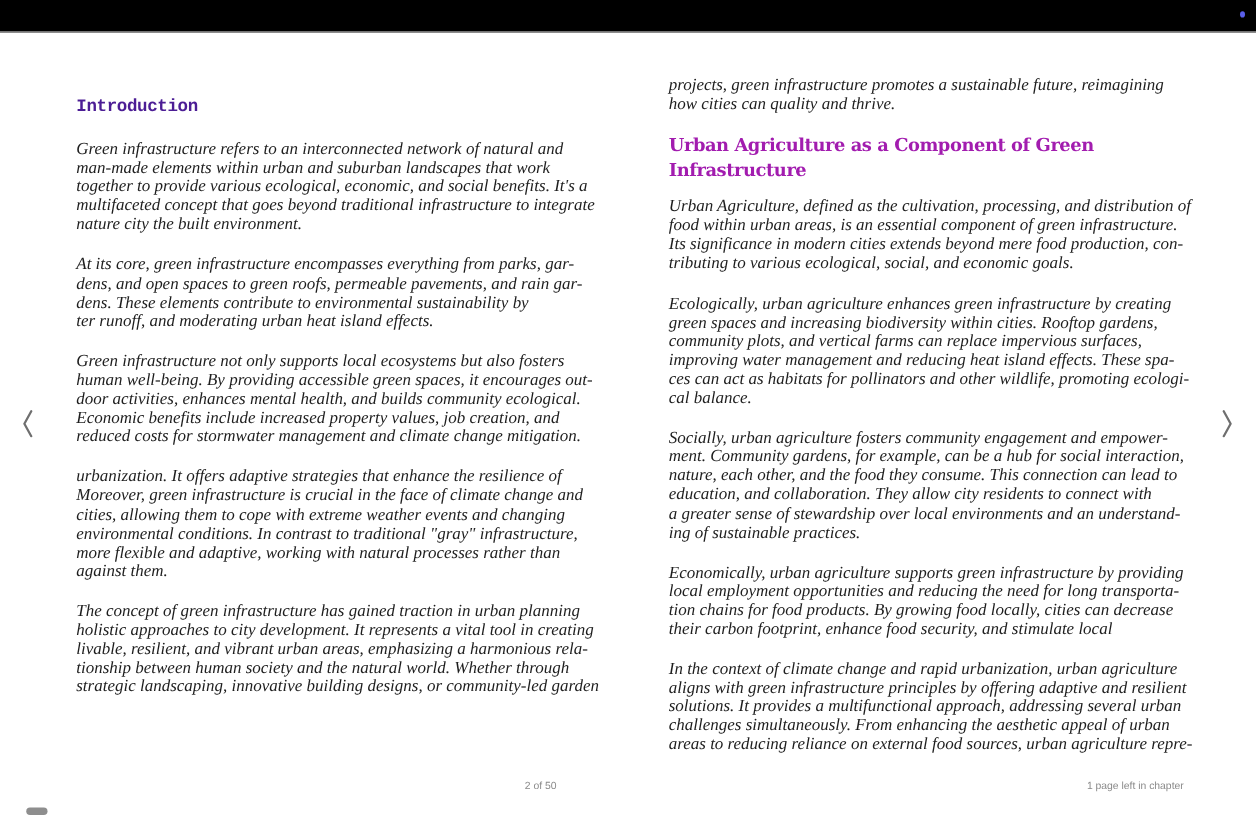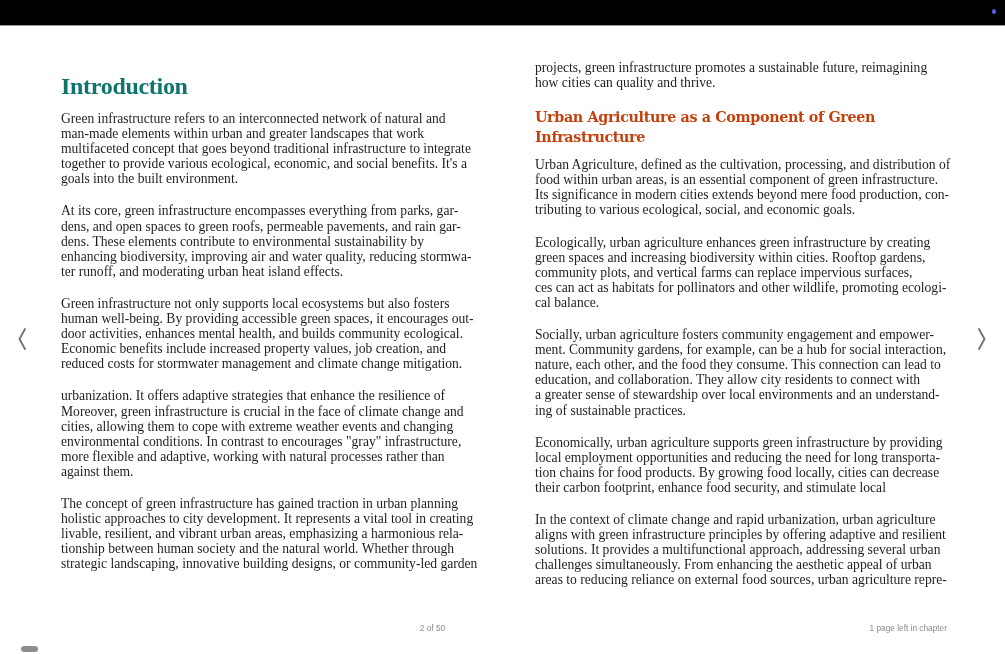--- a/index.html
+++ b/index.html
@@ -41,47 +41,47 @@
     .nav-next { left: 972px; }
 
     .page {
       position: absolute;
       top: 60px;
     }
     .page-left { left: 61px; width: 416px; }
     .page-right { left: 535px; width: 415px; }
 
     .chapter-title {
-      font-family: Liberation Serif, serif;
+      font-family: Liberation Mono, monospace;
       font-weight: bold;
-      font-size: 24px;
+      font-size: 14px;
       line-height: 26px;
       margin: 13px 0 12px 0;
       letter-spacing: -0.3px;
-      color: #0f766e;
+      color: #4c1d95;
     }
     .section-title {
       font-family: "DejaVu Serif", serif;
       font-weight: bold;
       font-size: 14.3px;
       line-height: 20px;
       margin: 16px 0 10px 0;
       letter-spacing: -0.35px;
-      color: #c2410c;
+      color: #a21caf;
     }
     p.body {
       font-family: "Liberation Serif", serif;
       font-size: 13.6px;
       line-height: 15.1px;
       margin: 0 0 17px 0;
       color: #1e1e1e;
       text-align: left;
       hyphens: manual;
     }
-    p.body .ln { display: block; white-space: nowrap; }
+    p.body .ln { display: block; white-space: nowrap; font-style: italic; }
 
     .footer-page {
       position: absolute;
       left: 0; width: 865px;
       top: 623px;
       text-align: center;
       font-family: "Liberation Sans", sans-serif;
       font-size: 8.3px;
       color: #8a8a8a;
     }
@@ -118,44 +118,43 @@
   <svg width="10" height="22" viewBox="0 0 10 22">
     <path d="M2 1 L7.5 11 L2 21" fill="none" stroke="#6f6f6f" stroke-width="1.8" stroke-linecap="round" stroke-linejoin="round"></path>
   </svg>
 </div>
 
 <div class="page page-left">
   <h1 class="chapter-title">Introduction</h1>
   <div>
       <p class="body">
         <span class="ln">Green infrastructure refers to an interconnected network of natural and</span>
-        <span class="ln">man-made elements within urban and greater landscapes that work</span>
+        <span class="ln">man-made elements within urban and suburban landscapes that work</span>
+        <span class="ln">together to provide various ecological, economic, and social benefits. It's a</span>
         <span class="ln">multifaceted concept that goes beyond traditional infrastructure to integrate</span>
-        <span class="ln">together to provide various ecological, economic, and social benefits. It's a</span>
-        <span class="ln">goals into the built environment.</span>
+        <span class="ln">nature city the built environment.</span>
       </p>
       <p class="body">
         <span class="ln">At its core, green infrastructure encompasses everything from parks, gar-</span>
         <span class="ln">dens, and open spaces to green roofs, permeable pavements, and rain gar-</span>
         <span class="ln">dens. These elements contribute to environmental sustainability by</span>
-        <span class="ln">enhancing biodiversity, improving air and water quality, reducing stormwa-</span>
         <span class="ln">ter runoff, and moderating urban heat island effects.</span>
       </p>
       <p class="body">
         <span class="ln">Green infrastructure not only supports local ecosystems but also fosters</span>
         <span class="ln">human well-being. By providing accessible green spaces, it encourages out-</span>
         <span class="ln">door activities, enhances mental health, and builds community ecological.</span>
         <span class="ln">Economic benefits include increased property values, job creation, and</span>
         <span class="ln">reduced costs for stormwater management and climate change mitigation.</span>
       </p>
       <p class="body">
         <span class="ln">urbanization. It offers adaptive strategies that enhance the resilience of</span>
         <span class="ln">Moreover, green infrastructure is crucial in the face of climate change and</span>
         <span class="ln">cities, allowing them to cope with extreme weather events and changing</span>
-        <span class="ln">environmental conditions. In contrast to encourages "gray" infrastructure,</span>
+        <span class="ln">environmental conditions. In contrast to traditional "gray" infrastructure,</span>
         <span class="ln">more flexible and adaptive, working with natural processes rather than</span>
         <span class="ln">against them.</span>
       </p>
       <p class="body">
         <span class="ln">The concept of green infrastructure has gained traction in urban planning</span>
         <span class="ln">holistic approaches to city development. It represents a vital tool in creating</span>
         <span class="ln">livable, resilient, and vibrant urban areas, emphasizing a harmonious rela-</span>
         <span class="ln">tionship between human society and the natural world. Whether through</span>
         <span class="ln">strategic landscaping, innovative building designs, or community-led garden</span>
       </p>
@@ -174,20 +173,21 @@
       <p class="body">
         <span class="ln">Urban Agriculture, defined as the cultivation, processing, and distribution of</span>
         <span class="ln">food within urban areas, is an essential component of green infrastructure.</span>
         <span class="ln">Its significance in modern cities extends beyond mere food production, con-</span>
         <span class="ln">tributing to various ecological, social, and economic goals.</span>
       </p>
       <p class="body">
         <span class="ln">Ecologically, urban agriculture enhances green infrastructure by creating</span>
         <span class="ln">green spaces and increasing biodiversity within cities. Rooftop gardens,</span>
         <span class="ln">community plots, and vertical farms can replace impervious surfaces,</span>
+        <span class="ln">improving water management and reducing heat island effects. These spa-</span>
         <span class="ln">ces can act as habitats for pollinators and other wildlife, promoting ecologi-</span>
         <span class="ln">cal balance.</span>
       </p>
       <p class="body">
         <span class="ln">Socially, urban agriculture fosters community engagement and empower-</span>
         <span class="ln">ment. Community gardens, for example, can be a hub for social interaction,</span>
         <span class="ln">nature, each other, and the food they consume. This connection can lead to</span>
         <span class="ln">education, and collaboration. They allow city residents to connect with</span>
         <span class="ln">a greater sense of stewardship over local environments and an understand-</span>
         <span class="ln">ing of sustainable practices.</span>

